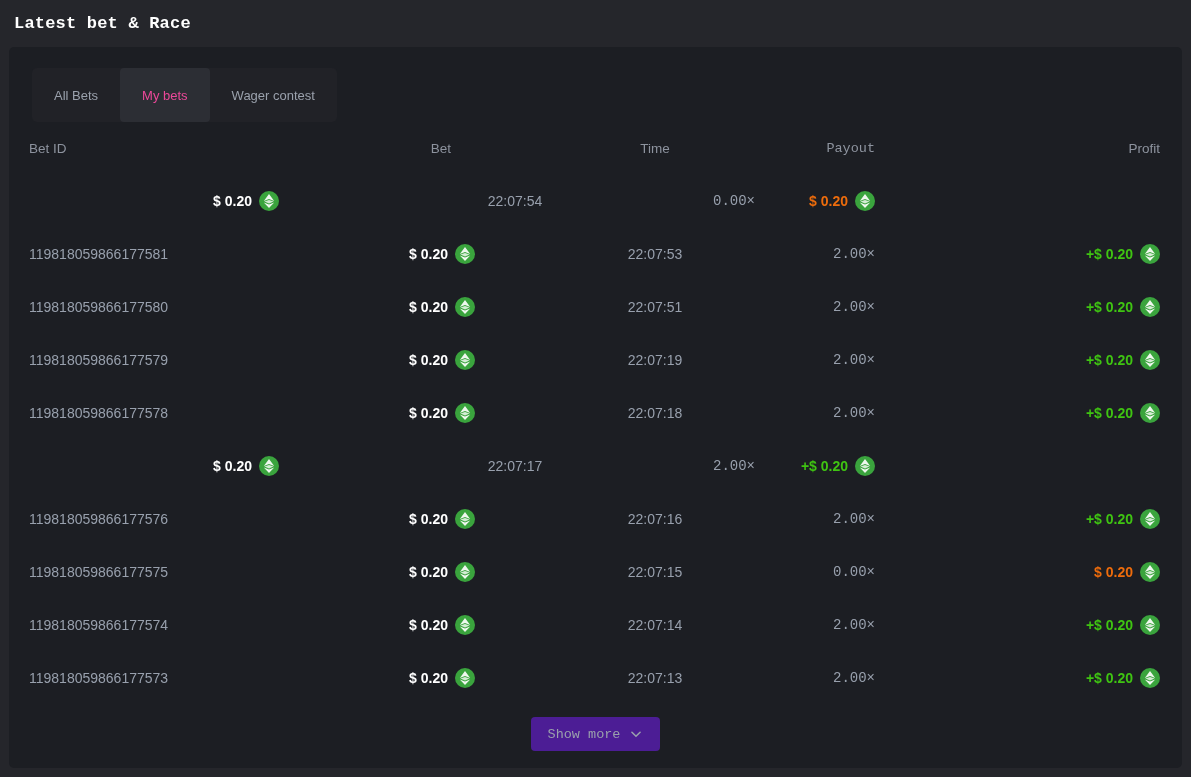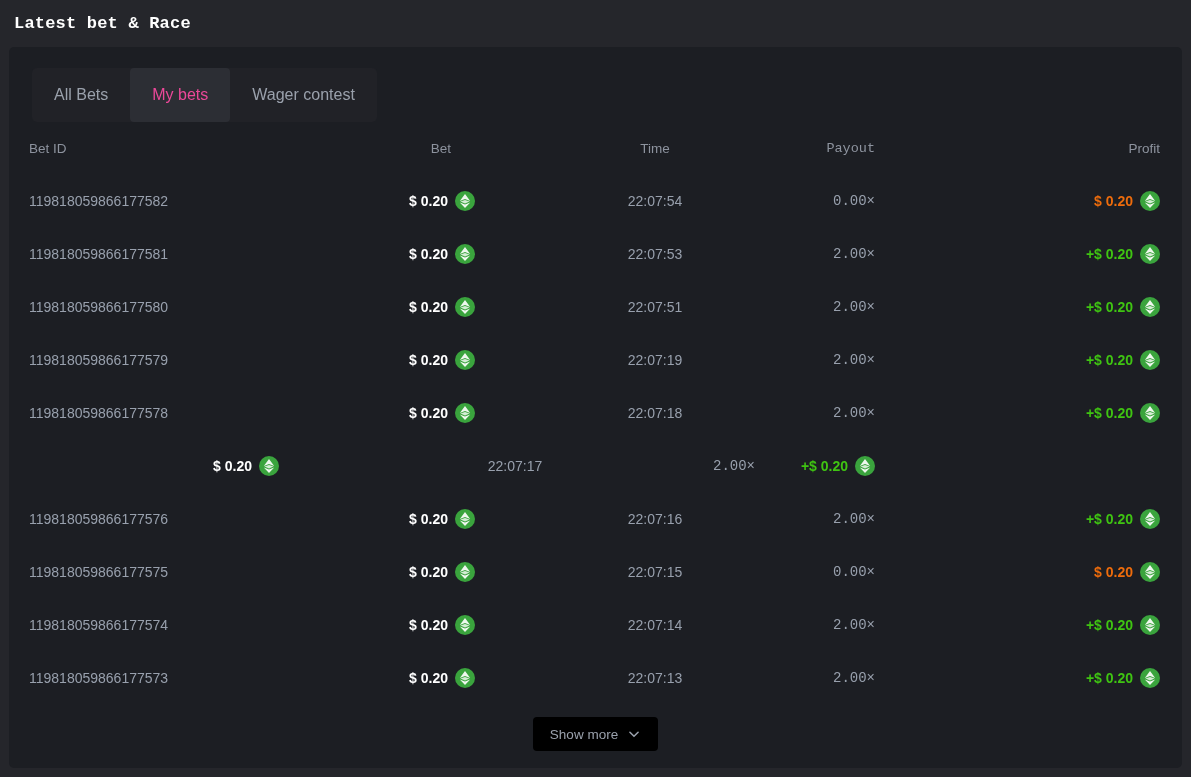--- a/index.html
+++ b/index.html
@@ -37,21 +37,21 @@
     background: #212227;
     border-radius: 5px;
     height: 54px;
     overflow: hidden;
   }
   .tab {
     border: none;
     background: transparent;
     color: #9aa1ac;
     font-family: inherit;
-    font-size: 16px;
+    font-size: 13px;
     padding: 0 22px;
     height: 54px;
     cursor: pointer;
   }
   .tab.active {
     background: #2c2e34;
     color: #ec4899;
     font-weight: 400;
     border-radius: 4px;
   }
@@ -77,27 +77,27 @@
   .profit-amount { font-size: 14px; font-weight: 700; }
   .profit-amount.win  { color: #3fc412; margin-left: 37px; }
   .profit-amount.loss { color: #ed6c0c; }
   .coin { width: 20px; height: 20px; display: inline-block; flex: 0 0 auto; }
   
   .showmore-wrap { display: flex; justify-content: center; margin-top: 13px; }
   .showmore {
     display: inline-flex;
     align-items: center;
     gap: 9px;
-    background: #000000;
+    background: #4c1d95;
     border: none;
     border-radius: 4px;
     height: 34px;
     padding: 0 17px;
     color: #9aa1ac;
-    font-family: Liberation Sans, sans-serif;
+    font-family: Liberation Mono, monospace;
     font-size: 13.5px;
     cursor: pointer;
   }
   .chev { width: 14px; height: 14px; }
 </style>
 </head>
 <body>
 
 <div class="titlebar">
   <span class="page-title">Latest bet &amp; Race</span>
@@ -114,21 +114,20 @@
     <span class="c-id">Bet ID</span>
     <span class="c-bet h-bet">Bet</span>
     <span></span>
     <span class="c-time">Time</span>
     <span class="c-payout">Payout</span>
     <span class="c-profit">Profit</span>
   </div>
 
   <div id="tbody">
       <div class="trow">
-        <span class="c-id id-text">119818059866177582</span>
         <span class="c-bet">
           <b class="bet-amount">$ 0.20</b>
           <svg class="coin" viewBox="0 0 20 20">
             <circle cx="10" cy="10" r="10" fill="#3aa43d"></circle>
             <path d="M10 3.1 L15.2 10 L10 8.1 L4.8 10 Z" fill="#eef7ee"></path>
             <path d="M10 16.9 L15.2 11.6 L10 13.4 L4.8 11.6 Z" fill="#eef7ee"></path>
             <path d="M10 8.9 L14.6 10.6 L10 12.4 L5.4 10.6 Z" fill="#d4ecd4"></path>
           </svg>
         </span>
         <span></span>

